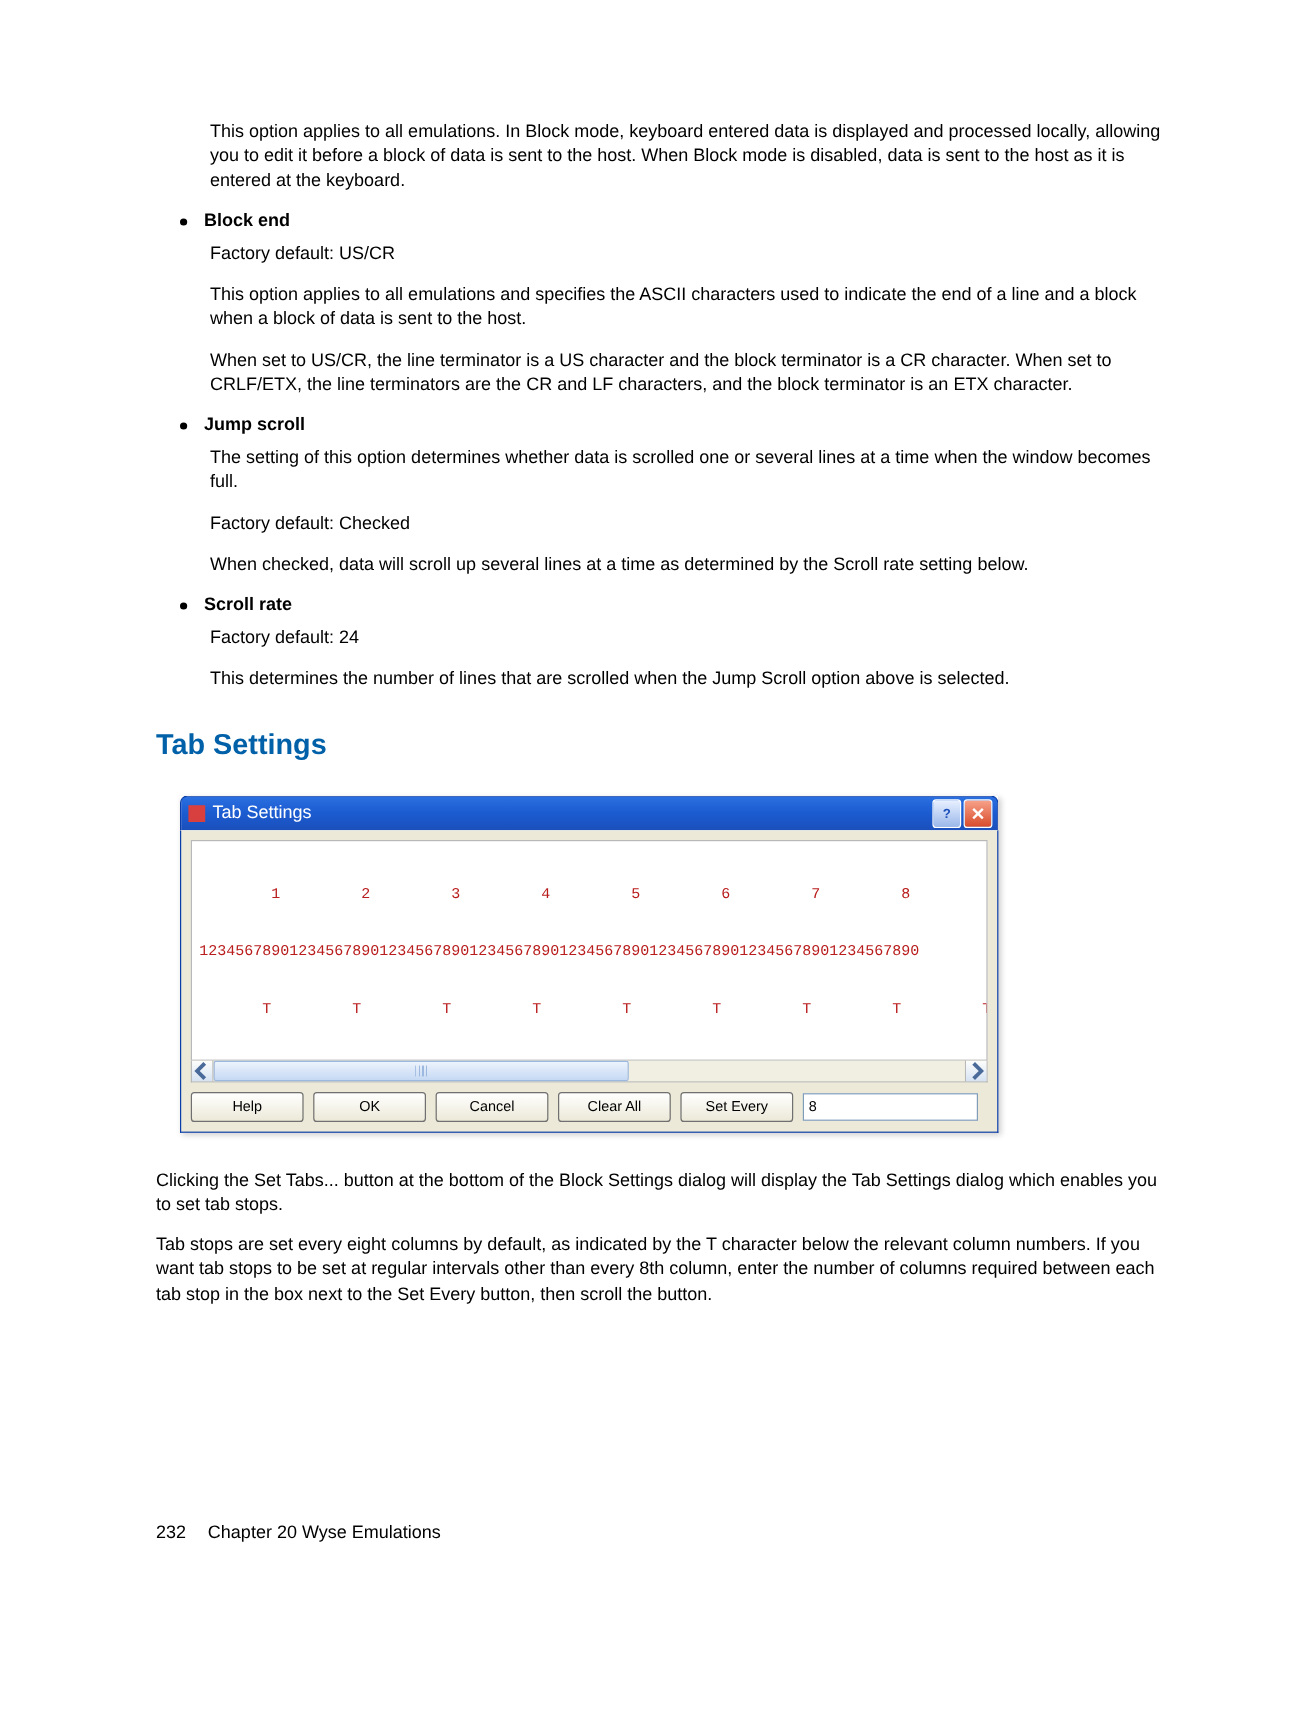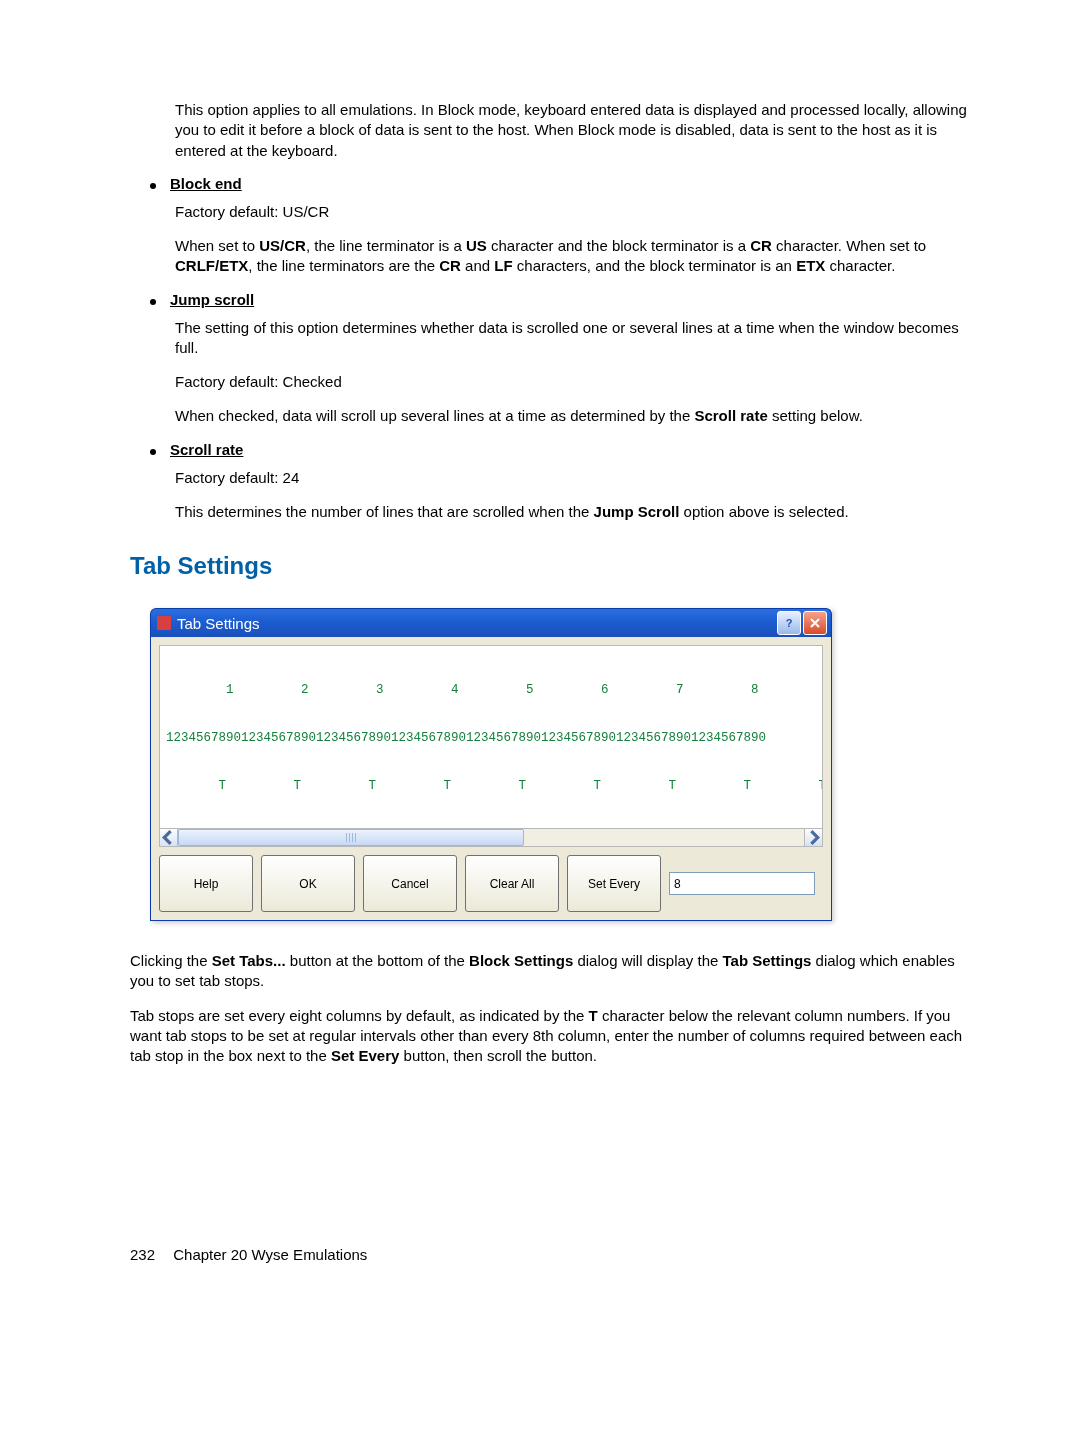--- a/index.html
+++ b/index.html
@@ -7,30 +7,30 @@
     padding: 0;
     background: #fff;
     font-family: Arial, Helvetica, sans-serif;
     font-size: 15px;
     color: #000;
     width: 1080px;
   }
   .page {
     padding: 90px 110px 60px 130px;
   }
-  .indent2 { margin-left: 20px; text-decoration: underline; }
+  .indent2 { margin-left: 20px; }
   .para { margin: 10px 0 14px 0; line-height: 1.35; }
   .bullet-row { display: flex; align-items: baseline; margin-top: 14px; }
   .bullet-dot {
     width: 6px; height: 6px; background: #000; border-radius: 50%;
     margin-right: 14px; margin-top: 7px;
   }
   .bullet-label { font-family: Arial, Helvetica, sans-serif; font-weight: bold; font-size: 15px; }
   .section-content { margin-left: 45px; }
-  b { font-weight: bold; }
+  b { font-weight: normal; }
   h2.section-title {
     color: #0060a8;
     font-family: Arial, Helvetica, sans-serif;
     font-weight: bold;
     font-size: 24px;
     margin-top: 30px;
     margin-bottom: 28px;
   }
   .dialog-wrap { margin: 10px 0 30px 20px; }
   .dialog {
@@ -73,21 +73,21 @@
     border: 1px solid #0a3da8;
     border-top: none;
     padding: 8px;
   }
   .ruler-area {
     background: #fff;
     border: 1px solid #b8b8b8;
     padding: 6px 0 4px 0;
     font-family: "Courier New", monospace;
     font-size: 12.5px;
-    color: #15803d;
+    color: #b91c1c;
     white-space: pre;
     overflow: hidden;
   }
   .ruler-line { padding-left: 6px; line-height: 1.6; }
   .scrollbar {
     height: 17px;
     background: #f1efe2;
     border: 1px solid #b8b8b8;
     border-top: none;
     display: flex;
@@ -119,21 +119,21 @@
     align-items: center;
   }
   .win-btn {
     min-width: 72px;
     height: 23px;
     background: linear-gradient(to bottom, #fff, #ece9d8);
     border: 1px solid #707070;
     border-radius: 3px;
     font-size: 12px;
     display:flex; align-items:center; justify-content:center;
-    padding: 16px 10px;
+    padding: 0 10px;
   }
   .win-input {
     width: 136px;
     height: 21px;
     background: #fff;
     border: 1px solid #7f9db9;
     font-size: 12px;
     padding: 0 4px;
     display:flex; align-items:center;
   }
@@ -151,20 +151,21 @@
   <div class="section-content">
     <div class="para">This option applies to all emulations. In Block mode, keyboard entered data is displayed and processed locally, allowing you to edit it before a block of data is sent to the host. When Block mode is disabled, data is sent to the host as it is entered at the keyboard.</div>
   </div>
 
   <div class="bullet-row indent2">
     <div class="bullet-dot"></div>
     <div class="bullet-label">Block end</div>
   </div>
   <div class="section-content">
     <div class="para">Factory default: US/CR</div>
+    <div class="para">This option applies to all emulations and specifies the ASCII characters used to indicate the end of a line and a block when a block of data is sent to the host.</div>
     <div class="para">
       <span>When set to </span><b>US/CR</b><span>, the line terminator is a </span><b>US</b><span> character and the block terminator is a </span><b>CR</b><span> character. When set to </span><b>CRLF/ETX</b><span>, the line terminators are the </span><b>CR</b><span> and </span><b>LF</b><span> characters, and the block terminator is an </span><b>ETX</b><span> character.</span>
     </div>
   </div>
 
   <div class="bullet-row indent2">
     <div class="bullet-dot"></div>
     <div class="bullet-label">Jump scroll</div>
   </div>
   <div class="section-content">

